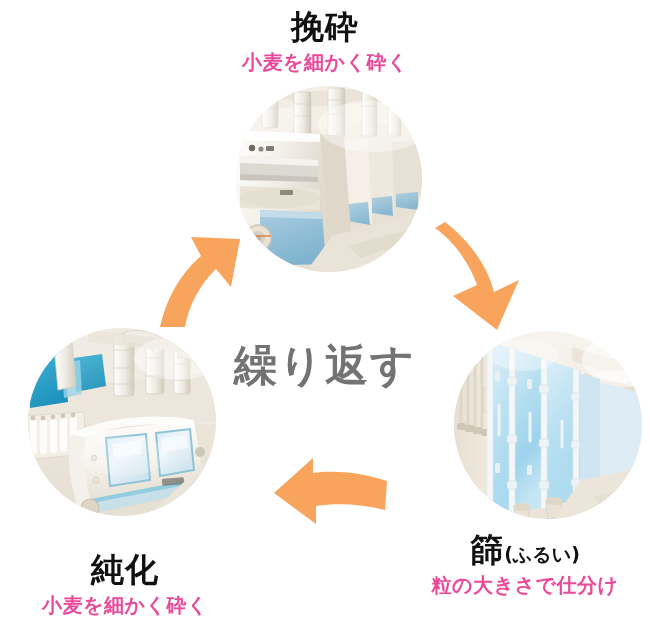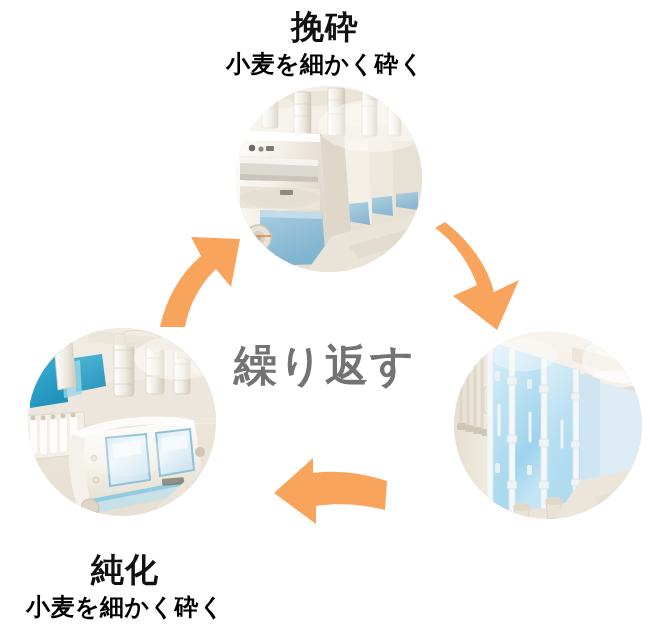--- a/index.html
+++ b/index.html
@@ -36,23 +36,23 @@
     color: #111111;
     white-space: nowrap;
     line-height: 1.05;
   }
   .label-title .reading {
     font-size: 19px;
     letter-spacing: 0px;
   }
   .label-sub {
     font-weight: bold;
-    font-size: 24px;
+    font-size: 20px;
     letter-spacing: 0.5px;
-    color: #000000;
+    color: #ec4899;
     white-space: nowrap;
     margin-top: 7px;
   }
 
   #top-label   { left: 0;   top: 10px;  width: 650px; }
   #left-label  { left: 0;   top: 553px; width: 250px; }
   #right-label { left: 400px; top: 533px; width: 250px; }
 
   .center-text {
     position: absolute;
@@ -429,16 +429,22 @@
     <div class="label-sub">小麦を細かく砕く</div>
   </div>
 
   <div class="label-block" id="left-label">
     <div class="label-title">
       <span>純化</span><span class="reading"></span>
     </div>
     <div class="label-sub">小麦を細かく砕く</div>
   </div>
 
+  <div class="label-block" id="right-label">
+    <div class="label-title">
+      <span>篩</span><span class="reading">(ふるい)</span>
+    </div>
+    <div class="label-sub">粒の大きさで仕分け</div>
+  </div>
 
   <div class="center-text">繰り返す</div>
 
 </div>
 
 </body></html>

